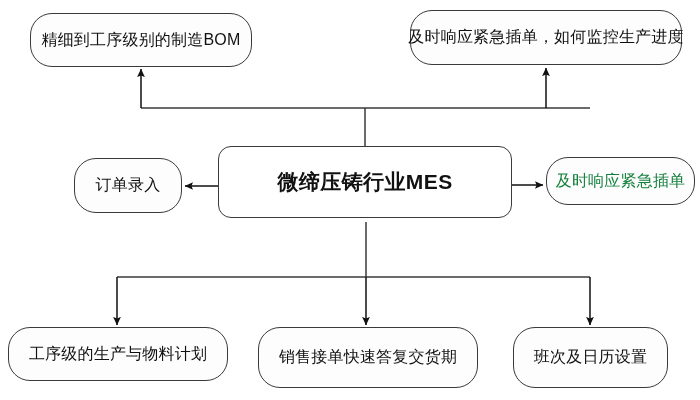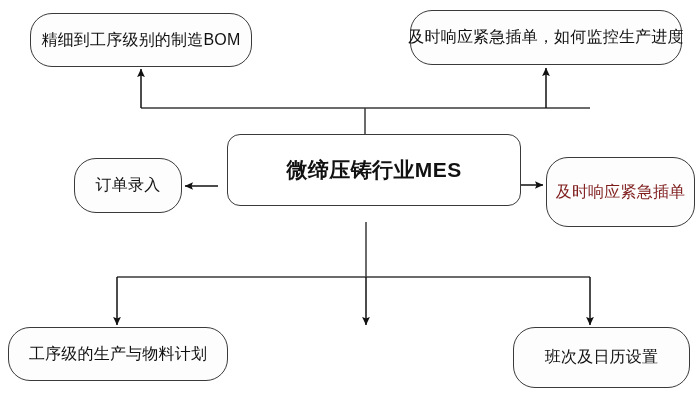--- a/index.html
+++ b/index.html
@@ -90,42 +90,45 @@
 
     <g>
       <path d="M366,222 L366,277" stroke="#3a3a3a" stroke-width="1.5" fill="none"></path>
       <path d="M117,277 L590,277" stroke="#3a3a3a" stroke-width="1.5" fill="none"></path>
       <path d="M117,277 L117,325" stroke="#111111" stroke-width="1.5" fill="none" marker-end="url(#arrowhead)"></path>
       <path d="M366,277 L366,325" stroke="#111111" stroke-width="1.5" fill="none" marker-end="url(#arrowhead)"></path>
       <path d="M590,277 L590,325" stroke="#111111" stroke-width="1.5" fill="none" marker-end="url(#arrowhead)"></path>
     </g>
   </svg>
 
-  <div class="node center" id="node-center" style="left: 218px; top: 134px; width: 294px; height: 72px; border-color: rgb(58, 58, 58); color: rgb(17, 17, 17); margin-left: 9px;">
+  <div class="node center" id="node-center" style="left: 218px; top: 146px; width: 294px; height: 72px; border-color: rgb(58, 58, 58); color: rgb(17, 17, 17);">
     <span class="node-label">微缔压铸行业MES</span>
   </div>
 
   <div class="node branch" id="node-bom" style="left: 30px; top: 13px; width: 222px; height: 54px; border-color: rgb(58, 58, 58); color: rgb(17, 17, 17);">
     <span class="node-label">精细到工序级别的制造BOM</span>
   </div>
 
   <div class="node branch" id="node-progress" style="left: 410px; top: 10px; width: 272px; height: 55px; border-color: rgb(58, 58, 58); color: rgb(17, 17, 17);">
     <span class="node-label">及时响应紧急插单，如何监控生产进度</span>
   </div>
 
   <div class="node branch" id="node-order-entry" style="left: 74px; top: 158px; width: 108px; height: 55px; border-color: rgb(58, 58, 58); color: rgb(17, 17, 17);">
     <span class="node-label">订单录入</span>
   </div>
 
-  <div class="node branch" id="node-urgent-order" style="left: 546px; top: 157px; width: 149px; height: 70px; border-color: rgb(58, 58, 58); color: #7f1d1d;">
+  <div class="node branch" id="node-urgent-order" style="left: 546px; top: 157px; width: 149px; height: 48px; border-color: rgb(58, 58, 58); color: #15803d;">
     <span class="node-label">及时响应紧急插单</span>
   </div>
 
   <div class="node branch" id="node-material-plan" style="left: 8px; top: 327px; width: 220px; height: 54px; border-color: rgb(58, 58, 58); color: rgb(17, 17, 17);">
     <span class="node-label">工序级的生产与物料计划</span>
   </div>
 
+  <div class="node branch" id="node-delivery-reply" style="left: 258px; top: 327px; width: 220px; height: 61px; border-color: rgb(58, 58, 58); color: rgb(17, 17, 17);">
+    <span class="node-label">销售接单快速答复交货期</span>
+  </div>
 
-  <div class="node branch" id="node-shift-calendar" style="left: 513px; top: 327px; width: 177px; height: 61px; border-color: rgb(58, 58, 58); color: rgb(17, 17, 17);">
+  <div class="node branch" id="node-shift-calendar" style="left: 513px; top: 327px; width: 155px; height: 61px; border-color: rgb(58, 58, 58); color: rgb(17, 17, 17);">
     <span class="node-label">班次及日历设置</span>
   </div>
 
 </div>
 
 </body></html>

